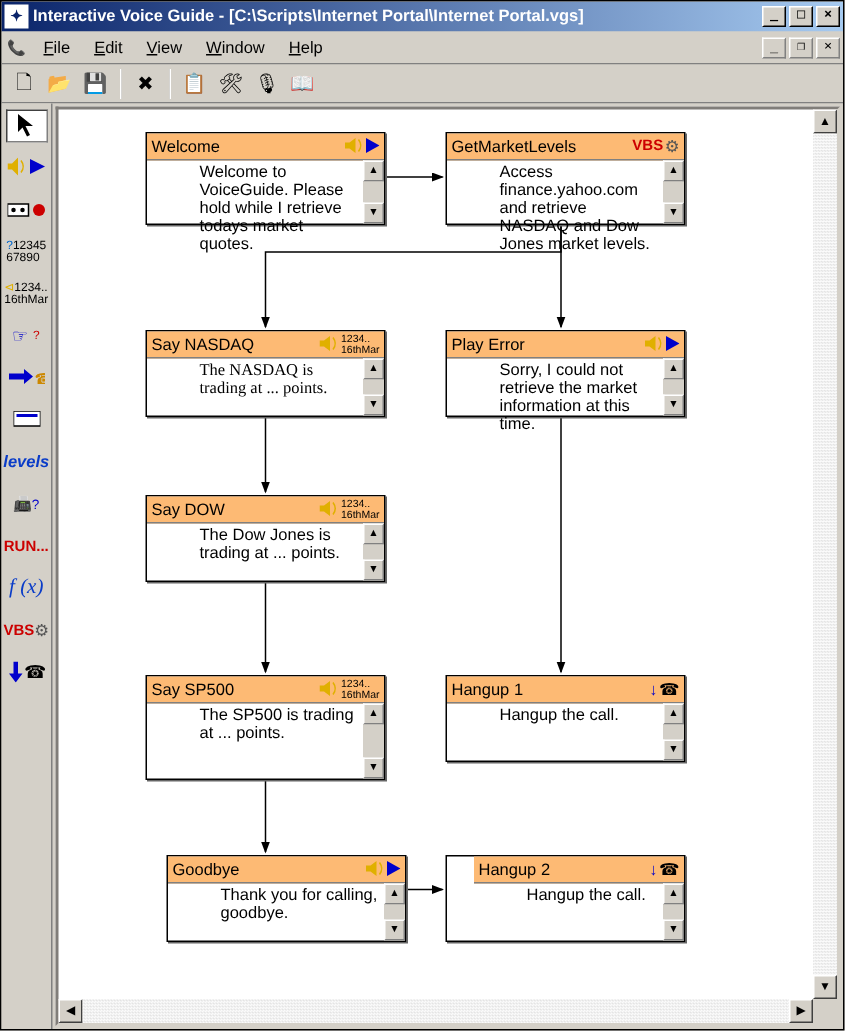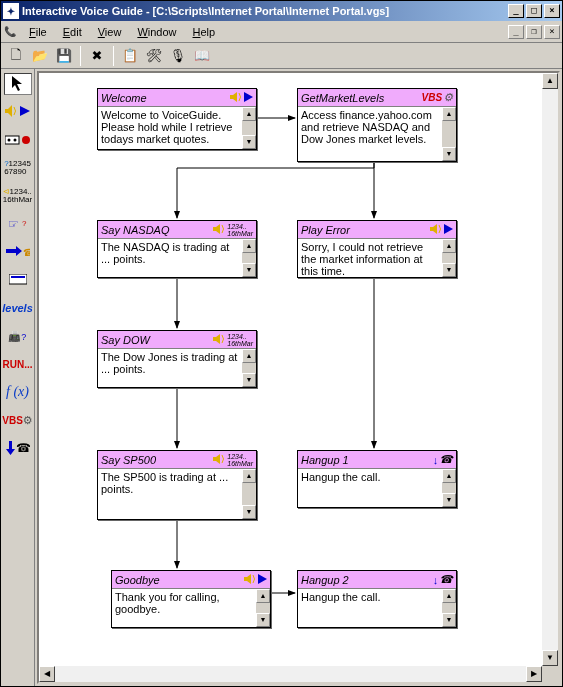--- a/index.html
+++ b/index.html
@@ -139,43 +139,42 @@
   .strack{flex:1;background:repeating-conic-gradient(#e0e0e0 0% 25%, #fff 0% 50%) 50%/2px 2px;}
   
   .node {
     position:absolute;
     width:160px;
     border:1px solid #000;
     background:#fff;
     box-shadow: 1px 1px 0 #666;
   }
   .node .hdr {
-    background:#f0abfc;
+    background:#fdba74;
     padding:1px 3px;
     display:flex;align-items:center;
     border-bottom:1px solid #808080;
     height:18px;
-    font-style:italic;
   }
   .node .hdr .title { flex:1; font-size:11px; }
   .node .hdr .badge { display:flex; gap:1px; align-items:center; }
   .node .body {
     padding:2px 3px 2px 3px;
     font-size:11px;
     line-height:12px;
     min-height:34px;
     position:relative;
   }
   .node .body-scroll{
     position:absolute;right:0;top:0;bottom:0;width:14px;background:#d4d0c8;
     display:flex;flex-direction:column;
   }
   .node .mini-sbtn{height:14px;background:#d4d0c8;border:1px solid #fff;border-right-color:#808080;border-bottom-color:#808080;font-size:7px;text-align:center;line-height:11px;}
   .node .mini-strack{flex:1;background:#d4d0c8;}
-  .node .body-text{margin-right:15px;}
+  .node .body-text{margin-right:15px;margin-left:32px;}
   
   .ic-spk { display:inline-block; }
   .ic-play { display:inline-block; }
   .ic-digits { font-size:7px; line-height:7px; color:#000;}
   .ic-vbs { color:#c00; font-weight:bold; font-size:10px;}
   .ic-gear { font-size:11px; color:#555;}
   .ic-arrowdown { color:#00c; font-weight:bold; font-size:11px; }
   .ic-phone { font-size:11px; }
   
   svg.conn { position:absolute; left:0; top:0; pointer-events:none; width:520px; height:640px; }
@@ -341,42 +340,42 @@
       </div>
 
       <div class="node" style="left:258px;top:15px;">
         <div class="hdr">
           <span class="title">GetMarketLevels</span>
           <span class="badge">
             <span class="ic-vbs">VBS</span>
             <span class="ic-gear">⚙</span>
           </span>
         </div>
-        <div class="body" style="height:54px;">
+        <div class="body" style="height:42px;">
           <div class="body-text">Access finance.yahoo.com and retrieve NASDAQ and Dow Jones market levels.</div>
           <div class="body-scroll">
               <div class="mini-sbtn">▲</div>
               <div class="mini-strack"></div>
               <div class="mini-sbtn">▼</div>
             </div>
         </div>
       </div>
 
       <div class="node" style="left:58px;top:147px;">
         <div class="hdr">
           <span class="title">Say NASDAQ</span>
           <span class="badge">
             <svg width="13" height="12">
                 <polygon points="0,3 3,3 7,0 7,10 3,7 0,7" fill="#e0b000"></polygon>
                 <path d="M9,1 Q12,5 9,9" stroke="#e0b000" fill="none"></path>
               </svg>
             <span class="ic-digits">1234..<br>16thMar</span>
           </span>
         </div>
-        <div class="body" style="height:38px;">
+        <div class="body" style="height:38px;font-family:Liberation Serif, serif;">
           <div class="body-text">The NASDAQ is trading at ... points.</div>
           <div class="body-scroll">
               <div class="mini-sbtn">▲</div>
               <div class="mini-strack"></div>
               <div class="mini-sbtn">▼</div>
             </div>
         </div>
       </div>
 
       <div class="node" style="left:258px;top:147px;">
@@ -478,21 +477,21 @@
         <div class="body" style="height:38px;">
           <div class="body-text">Thank you for calling, goodbye.</div>
           <div class="body-scroll">
               <div class="mini-sbtn">▲</div>
               <div class="mini-strack"></div>
               <div class="mini-sbtn">▼</div>
             </div>
         </div>
       </div>
 
-      <div class="node" style="left:258px;top:497px;">
+      <div class="node" style="left:258px;top:497px;padding-left:18px;">
         <div class="hdr">
           <span class="title">Hangup 2</span>
           <span class="badge">
             <span class="ic-arrowdown">↓</span>
             <span class="ic-phone">☎</span>
           </span>
         </div>
         <div class="body" style="height:38px;">
           <div class="body-text">Hangup the call.</div>
           <div class="body-scroll">

